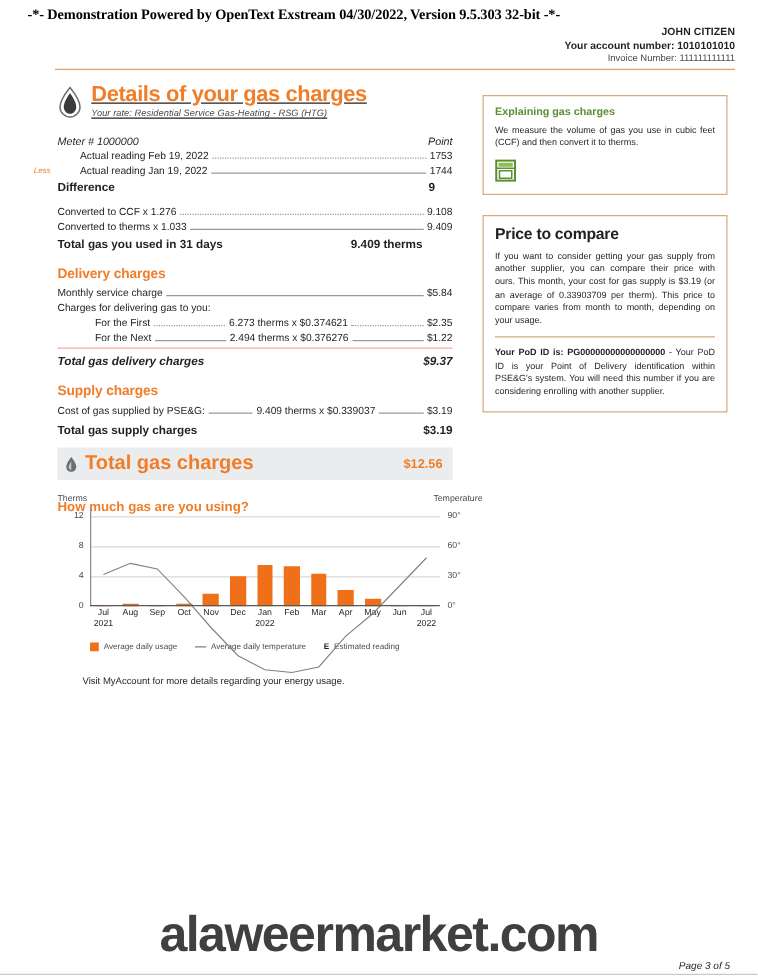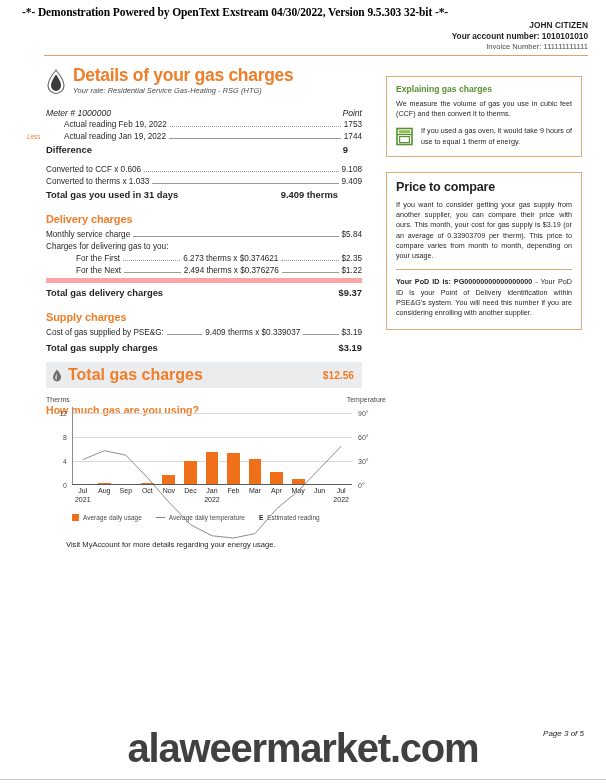--- a/index.html
+++ b/index.html
@@ -28,21 +28,21 @@
   .acct-num  { font-size: 8.3px; font-weight: bold; color: #231f20; }
   .inv-num   { font-size: 7.6px; color: #4c4a4b; }
   .top-rule {
     position: absolute; left: 44px; right: 18px; top: 55px;
     height: 1px; background: #e4a06a;
   }
 
   
   .left-col { position: absolute; left: 46px; top: 66px; width: 316px; }
 
-  .title-row { display: flex; align-items: flex-end; gap: 7px; }
+  .title-row { display: flex; align-items: flex-end; gap: 7px; text-decoration: underline; }
   .drop-icon { width: 20px; height: 26px; flex: 0 0 20px; margin-top: 3px; }
   .main-title {
     font-size: 17.5px; font-weight: bold; color: #f07d28;
     letter-spacing: -0.3px; line-height: 1.05; margin: 0;
   }
   .rate-line {
     font-size: 7.4px; font-style: italic; color: #4c4a4b;
     margin-top: 2px; letter-spacing: .05px;
   }
 
@@ -64,21 +64,21 @@
   .row.noline .dots { border-bottom: none; }
 
   .less-tag {
     position: absolute; left: -19px; bottom: 2px;
     font-size: 6.4px; color: #f07d28; font-style: italic;
   }
   .indent-1 { padding-left: 18px; }
   .indent-2 { padding-left: 30px; }
 
   .bold-row { font-weight: bold; font-size: 9.4px; padding: 2px 0; }
-  .rule-top { border-top: 5px solid #fca5a5; }
+  .rule-top { border-top: 1px solid #fca5a5; font-style: italic; }
 
   .sec-head {
     font-size: 11px; font-weight: bold; color: #f07d28;
     margin: 11px 0 3px 0; letter-spacing: -0.1px;
   }
 
   .mid-col { text-align: left; font-size: 8.2px; white-space: nowrap; }
 
   .total-bar {
     display: flex; align-items: center;
@@ -158,21 +158,21 @@
   }
 
   
   .watermark {
     position: absolute; left: 0; right: 0; top: 726px;
     text-align: center;
     font-size: 40px; font-weight: bold; color: #404040;
     letter-spacing: -1.2px;
   }
   .page-foot {
-    position: absolute; right: 22px; top: 729px;
+    position: absolute; right: 22px; top: 768px;
     font-size: 8px; font-style: italic; color: #231f20;
   }
   .bottom-rule {
     position: absolute; left: 0; right: 0; top: 779px;
     height: 1px; background: #c9c9c9;
   }
 </style>
 </head>
 <body>
 
@@ -218,21 +218,21 @@
 
   <div class="row bold-row noline">
     <span class="lbl">Difference</span>
     <span class="dots"></span>
     <span class="val" style="padding-right:14px">9</span>
   </div>
 
   <div style="height:6px"></div>
 
   <div class="row">
-    <span class="lbl">Converted to CCF x 0.606</span>
+    <span class="lbl">Converted to CCF x 1.276</span>
     <span class="dots"></span>
     <span class="val">9.108</span>
   </div>
 
   <div class="row solid">
     <span class="lbl">Converted to therms x 1.033</span>
     <span class="dots"></span>
     <span class="val">9.409</span>
   </div>
 
@@ -307,21 +307,20 @@
 <div class="side-box box-green">
   <div class="green-title">Explaining gas charges</div>
   <div class="box-body">We measure the volume of gas you use in cubic feet (CCF) and then convert it to therms.</div>
   <div class="oven-row">
     <svg class="oven-icon" viewBox="0 0 17 19">
       <rect x="1" y="1.5" width="15" height="16" fill="none" stroke="#5b8f33" stroke-width="1.6"></rect>
       <rect x="2.8" y="3.2" width="11.4" height="3.2" fill="#8fc04f"></rect>
       <line x1="1" y1="7.6" x2="16" y2="7.6" stroke="#5b8f33" stroke-width="1.2"></line>
       <rect x="3.6" y="9.6" width="9.8" height="6" fill="none" stroke="#5b8f33" stroke-width="1.2"></rect>
     </svg>
-    <div class="box-body">If you used a gas oven, it would take 9 hours of use to equal 1 therm of energy.</div>
   </div>
 </div>
 
 <div class="side-box box-price">
   <div class="price-title">Price to compare</div>
   <div class="box-body">If you want to consider getting your gas supply from another supplier, you can compare their price with ours. This month, your cost for gas supply is $3.19 (or an average of 0.33903709 per therm). This price to compare varies from month to month, depending on your usage.</div>
   <div class="pod-rule"></div>
   <div class="box-body">
     <span class="pod-strong">Your PoD ID is: PG00000000000000000</span><span> - Your PoD ID is your Point of Delivery identification within PSE&amp;G's system. You will need this number if you are considering enrolling with another supplier.</span>
   </div>

